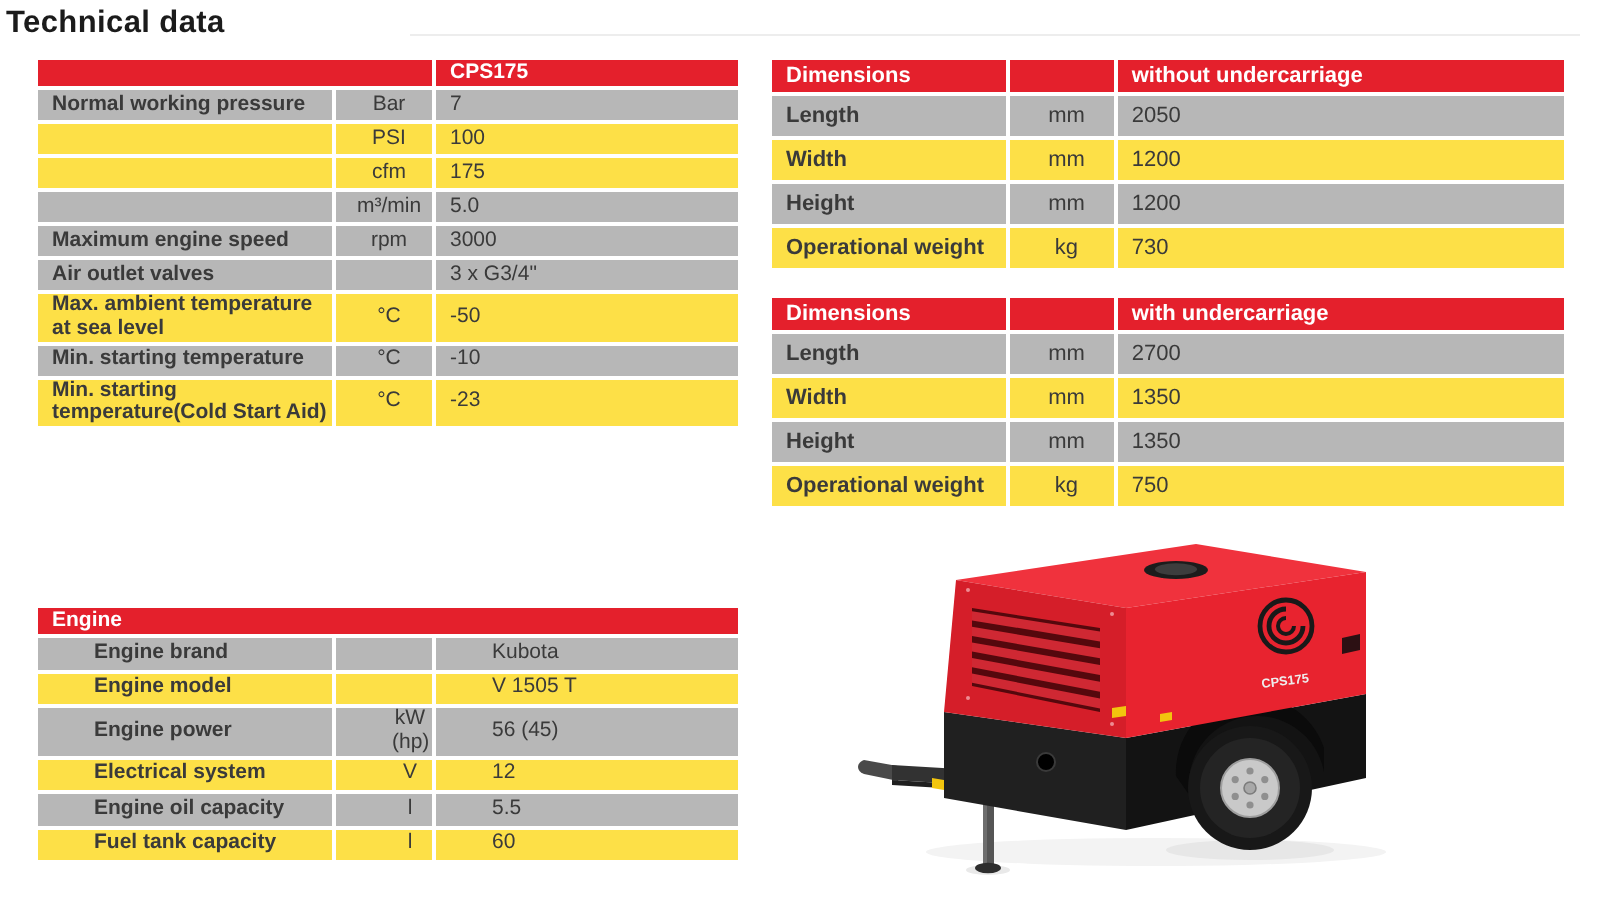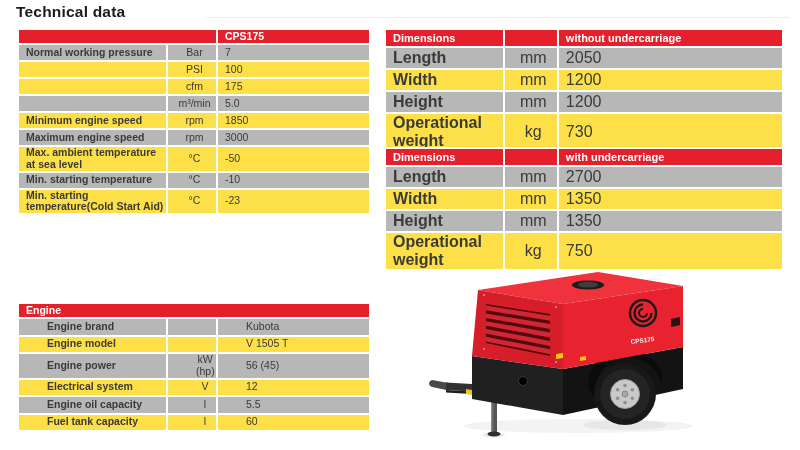--- a/index.html
+++ b/index.html
@@ -2,35 +2,35 @@
 <html><head>
 <meta charset="utf-8">
 <style>
   html,body{margin:0;padding:0;}
   body{
     width:800px;height:450px;position:relative;background:#ffffff;
     font-family:"Liberation Sans", sans-serif;overflow:hidden;
     -webkit-font-smoothing:antialiased;
   }
   .page-title{
-    position:absolute;left:16px;top:3px;margin:0;
+    position:absolute;left:3px;top:3px;margin:0;
     font-size:15.5px;font-weight:bold;color:#1b1b1b;letter-spacing:.2px;
   }
   .title-rule{
     position:absolute;left:205px;top:17px;width:585px;height:1px;background:#ededed;
   }
   table.tbl{
     position:absolute;border-collapse:separate;border-spacing:2px;
     table-layout:fixed;background:#ffffff;
   }
   table.tbl td{
     vertical-align:middle;font-size:10.5px;color:#3a3a3a;line-height:1.12;
     padding:0 2px 0 7px;overflow:hidden;
   }
-  table.big td{font-size:16px;}
+  table.big td{font-size:11px;}
   td.lbl{font-weight:bold;color:#2e2e2e;}
   td.unit{text-align:center;padding:0;}
   tr.hdr td{
     background:#e4202c;color:#ffffff;font-weight:bold;height:13px;font-size:10.5px;
   }
   table.big tr.hdr td{height:16px;font-size:11px;}
   tr.dark td{background:#b7b7b7;}
   tr.light td{background:#fde047;}
   table.main tr.row td{height:15px;}
   table.main tr.tall td{height:16px;}
@@ -75,29 +75,29 @@
   <tr class="row light">
         <td class="lbl"></td>
         <td class="unit">cfm</td>
         <td>175</td>
       </tr>
   <tr class="row dark">
         <td class="lbl"></td>
         <td class="unit">m³/min</td>
         <td>5.0</td>
       </tr>
-  <tr class="row light">
-        <td class="lbl">Minimum engine speed</td>
-        <td class="unit">rpm</td>
-        <td>1850</td>
-      </tr>
   <tr class="row dark">
         <td class="lbl">Maximum engine speed</td>
         <td class="unit">rpm</td>
         <td>3000</td>
+      </tr>
+  <tr class="row dark">
+        <td class="lbl">Air outlet valves</td>
+        <td class="unit"></td>
+        <td>3 x G3/4"</td>
       </tr>
   <tr class="tall light">
         <td class="lbl">Max. ambient temperature at sea level</td>
         <td class="unit">°C</td>
         <td>-50</td>
       </tr>
   <tr class="row dark">
         <td class="lbl">Min. starting temperature</td>
         <td class="unit">°C</td>
         <td>-10</td>

